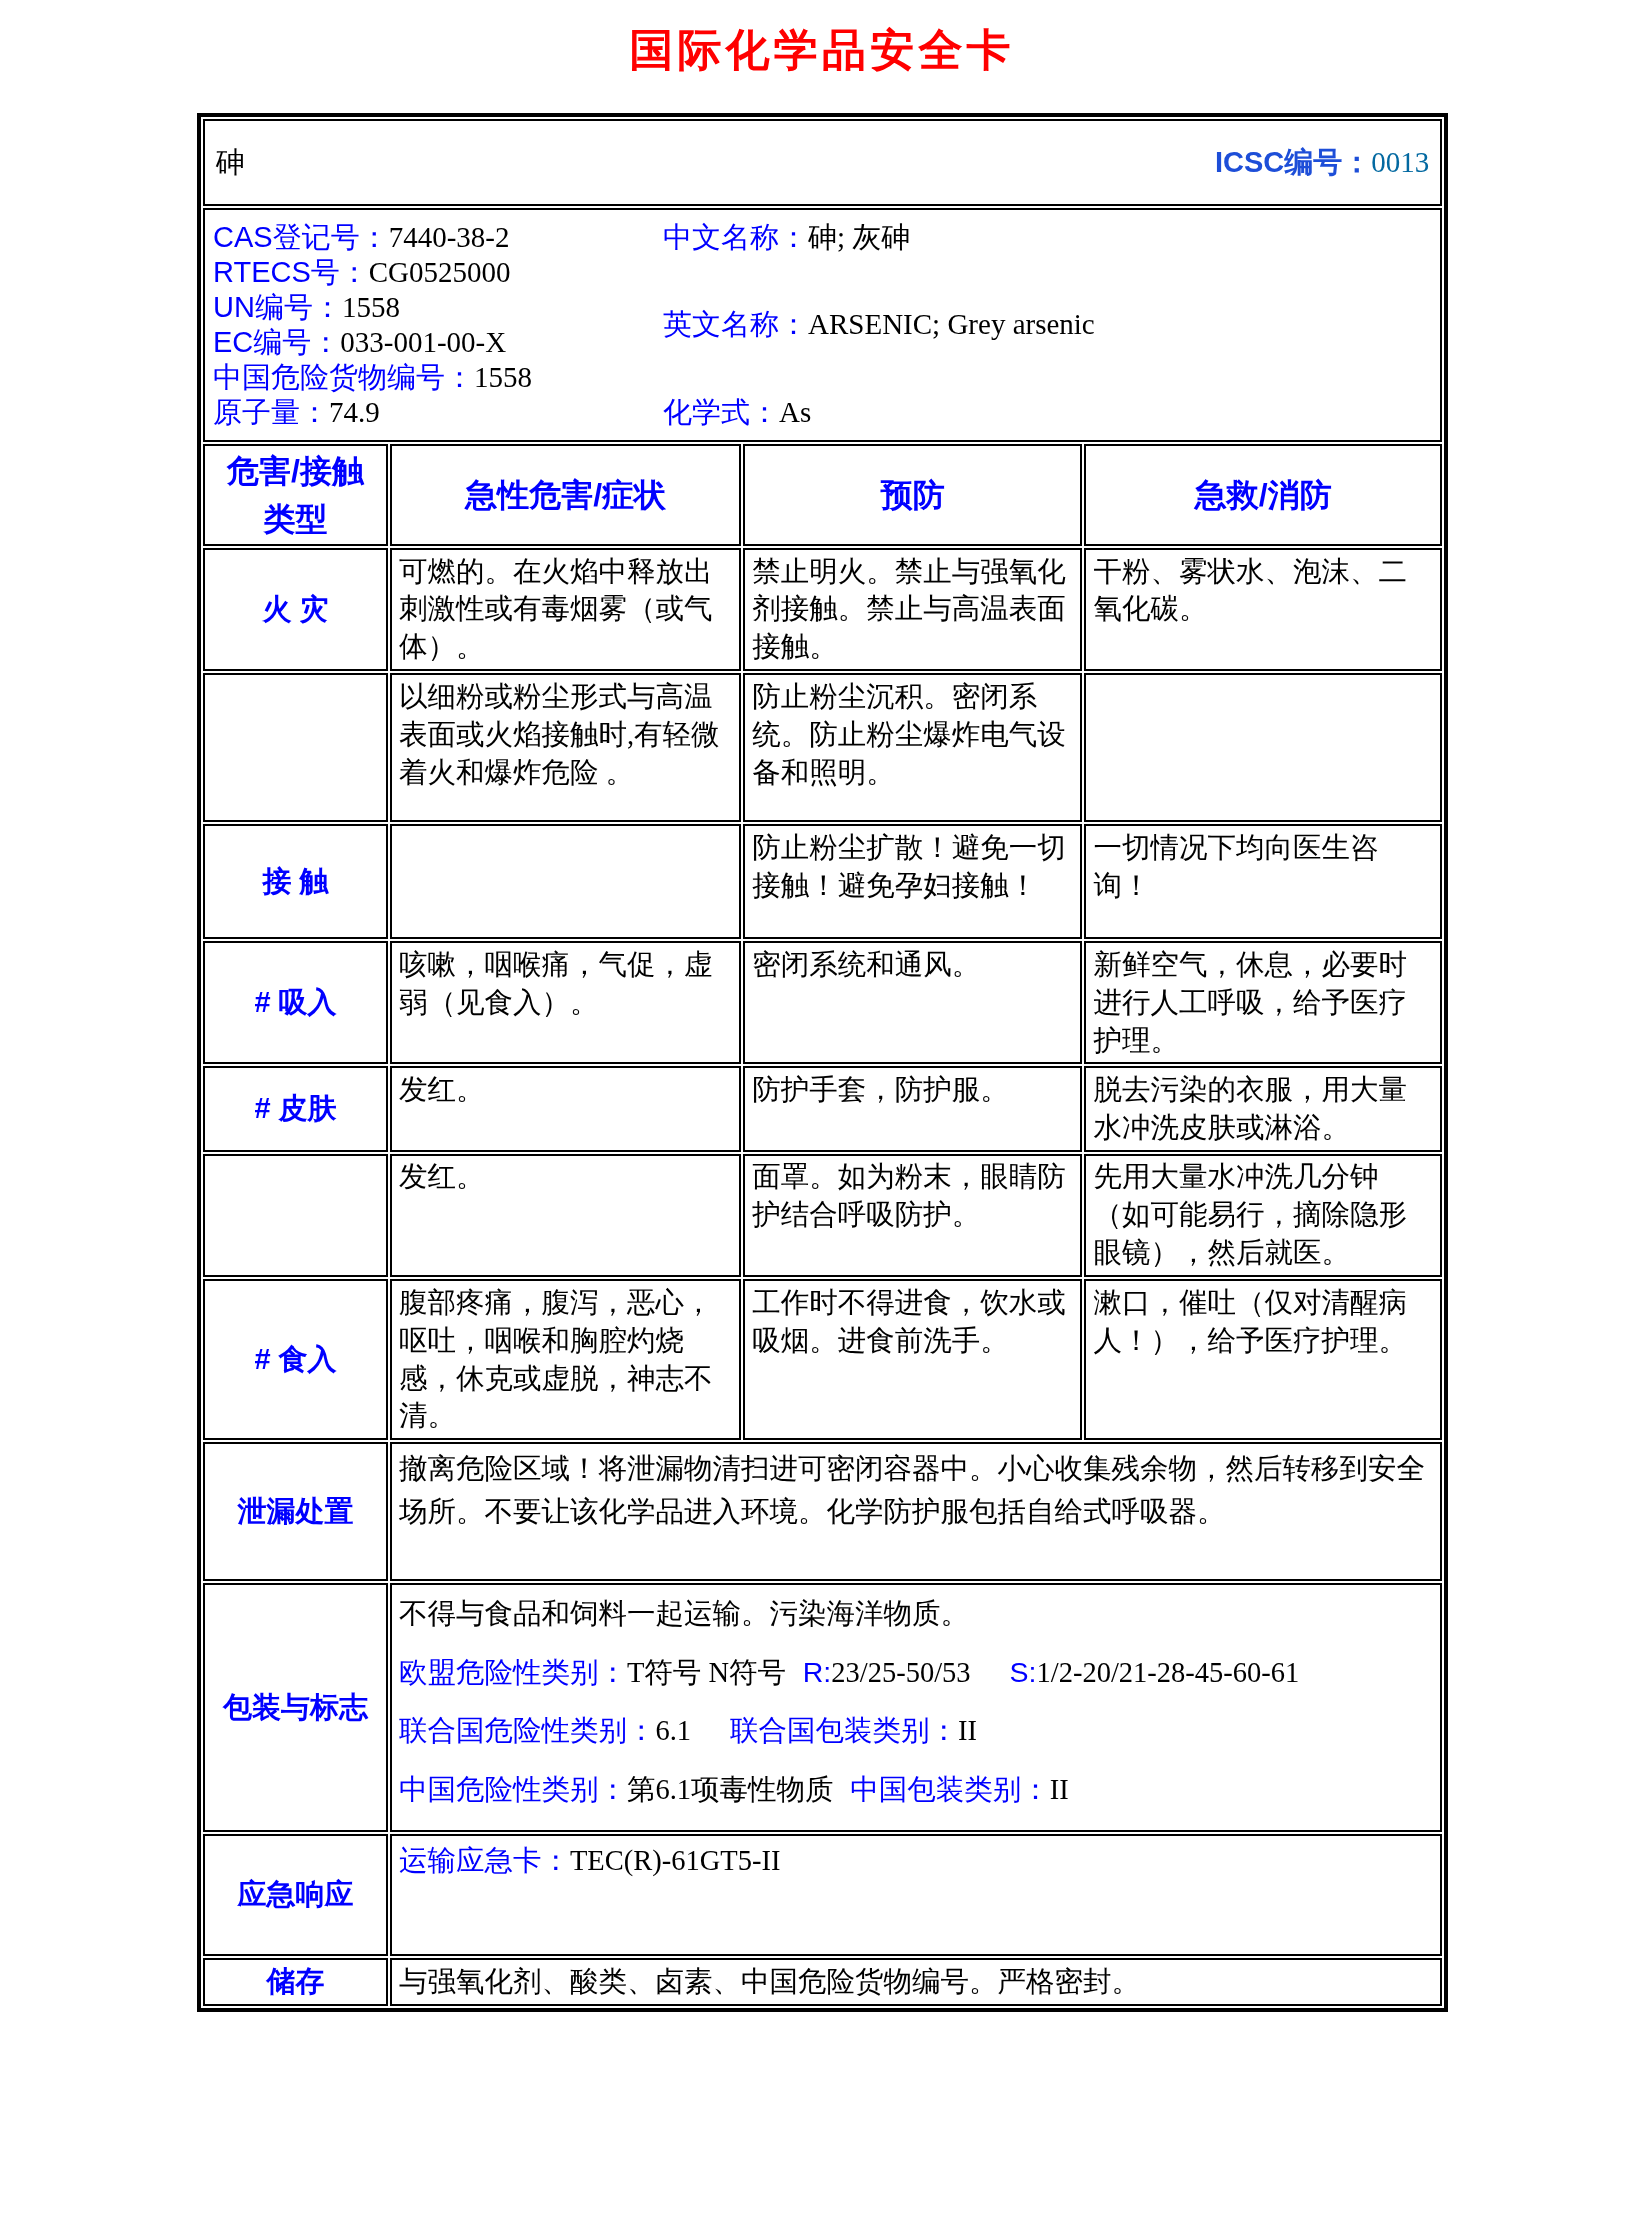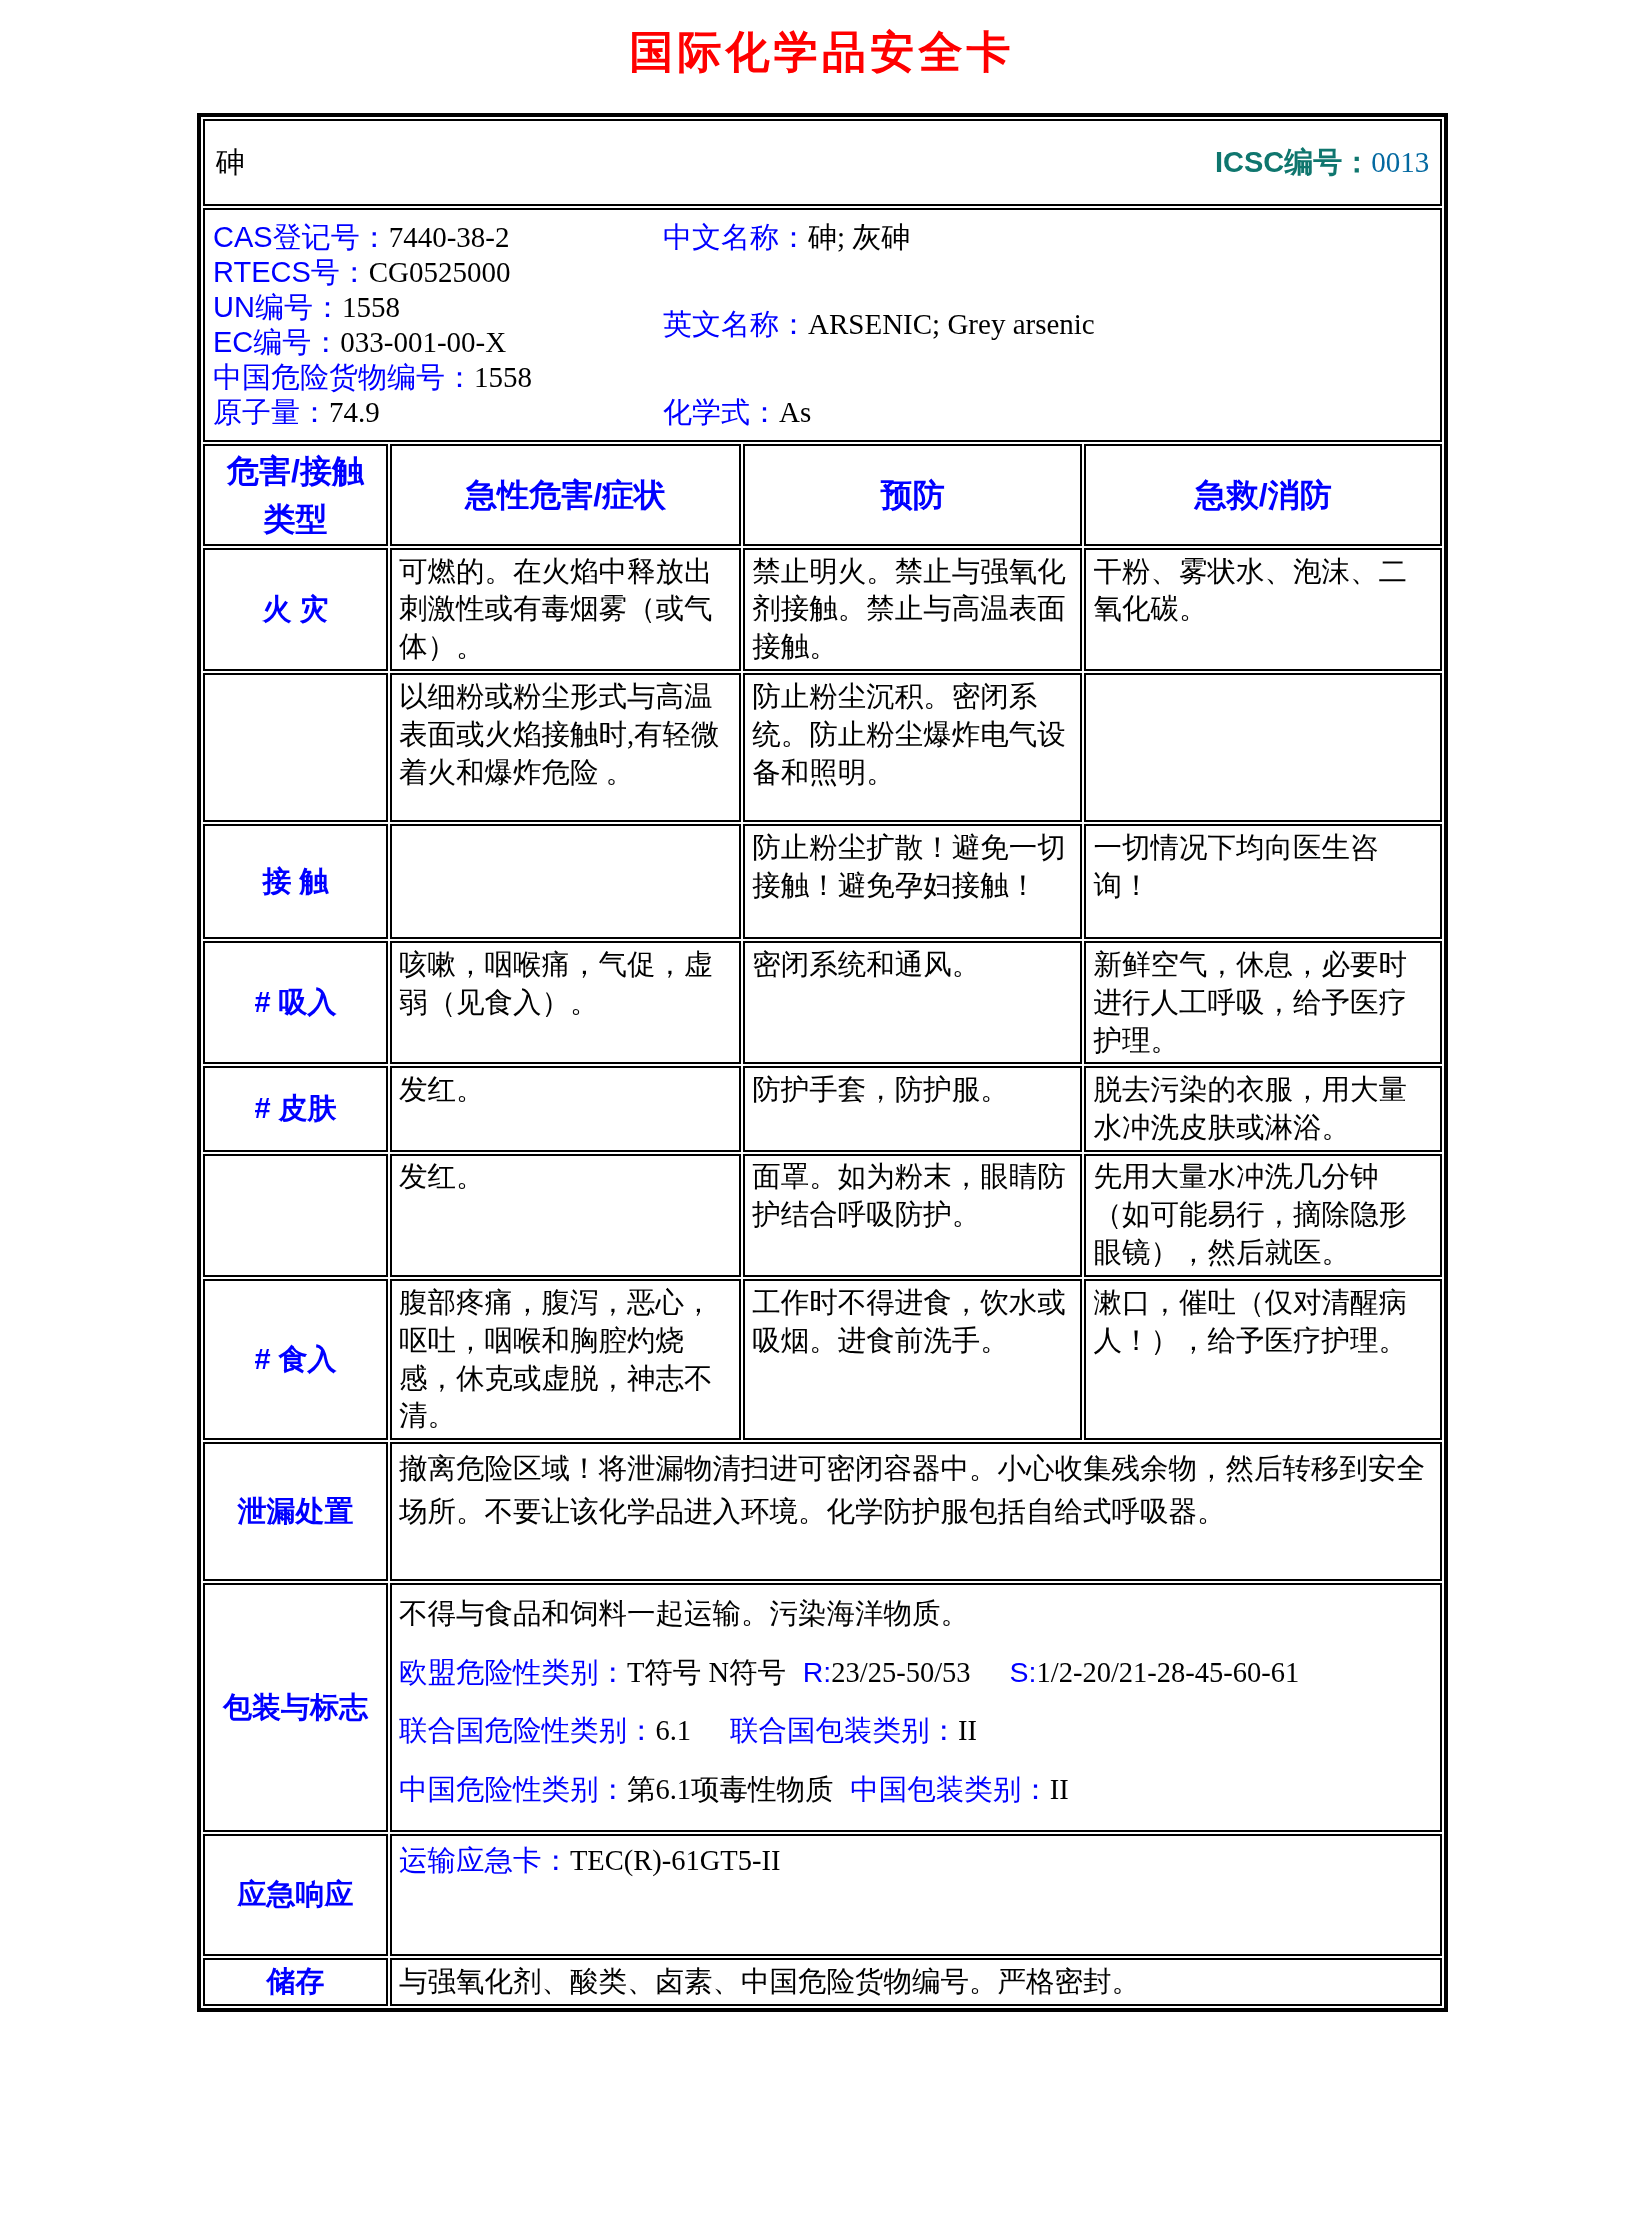--- a/index.html
+++ b/index.html
@@ -14,21 +14,21 @@
   .page {
     position: relative;
     width: 1644px;
     height: 2227px;
     background: #ffffff;
   }
   .page-title {
     margin: 0;
     padding-top: 29px;
     text-align: center;
-    font-family: Liberation Serif, serif;
+    font-family: Liberation Mono, monospace;
     font-weight: bold;
     font-size: 44px;
     line-height: 1.1;
     color: #ff0000;
     letter-spacing: 4.2px;
   }
   table.icsc {
     margin: 36px 0 0 197px;
     width: 1251px;
     table-layout: fixed;
@@ -54,21 +54,21 @@
     display: flex;
     justify-content: space-between;
     align-items: center;
     padding: 0 9.7px;
     font-size: 29px;
   }
   .substance-name { font-size: 29px; color: #000; }
   .icsc-no-label {
     font-family: "Liberation Sans", sans-serif;
     font-weight: bold;
-    color: #0f766e;
+    color: #1d4ed8;
     font-size: 29px;
   }
   .icsc-no-value { font-size: 29px; color: #0369a1; }
 
   
   .ident {
     display: flex;
     padding: 9.7px 9.7px 9.7px 7px;
     height: 208px;
   }

